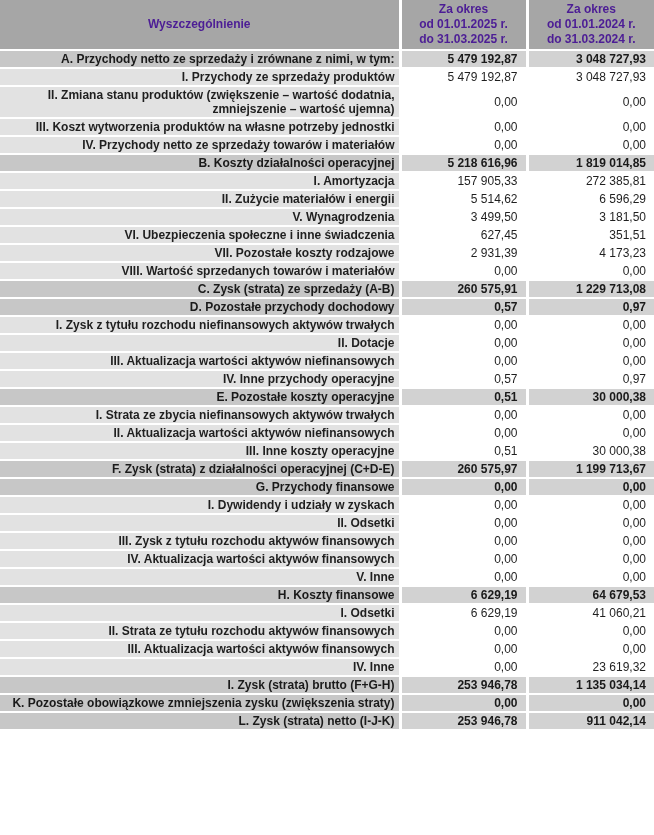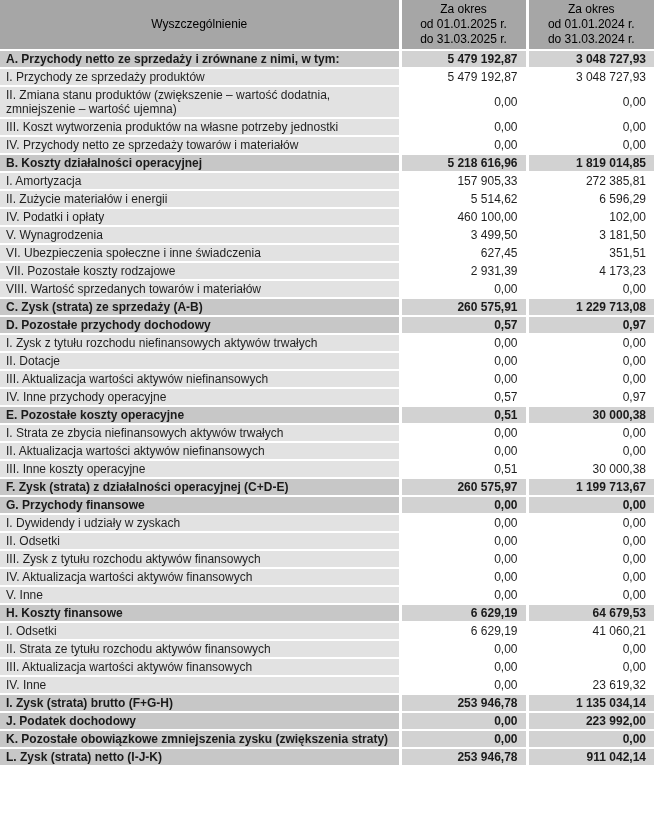--- a/index.html
+++ b/index.html
@@ -35,36 +35,36 @@
     border-bottom: 2px solid var(--grid-color);
     font-size: 12px;
     vertical-align: middle;
   }
   th:not(:last-child), td:not(:last-child) {
     border-right: 3px solid var(--grid-color);
   }
   thead th {
     background: var(--header-bg);
     height: 50px;
-    font-weight: normal;
+    font-weight: bold;
     text-align: center;
     white-space: pre-line;
     line-height: 15px;
-    color: #000000;
+    color: #4c1d95;
     padding: 2px 4px;
   }
   tbody td { height: 17px; line-height: 14px; padding: 1px 4px; }
-  td.label { text-align: left; padding-left: 6px; }
+  td.label { text-align: right; padding-left: 6px; }
   td.num   { text-align: right; padding-right: 8px; white-space: nowrap; }
 
   tr.section td { font-weight: bold; color: #1a1a1a; }
   tr.section td.label { background: var(--section-label-bg); }
   tr.section td.num   { background: var(--section-value-bg); }
 
-  tr.sub td.label { background: var(--sub-label-bg); padding-left: 6px; }
+  tr.sub td.label { background: var(--sub-label-bg); padding-left: 6px; font-weight: bold; }
   tr.sub td.num   { background: var(--sub-value-bg); }
 </style>
 </head>
 <body>
 
 <table class="statement">
   <colgroup>
     <col class="c-label">
     <col class="c-v1">
     <col class="c-v2">
@@ -115,25 +115,20 @@
         <td class="label">I. Amortyzacja</td>
         <td class="num">157 905,33</td>
         <td class="num">272 385,81</td>
       </tr>
       <tr class="sub">
         <td class="label">II. Zużycie materiałów i energii</td>
         <td class="num">5 514,62</td>
         <td class="num">6 596,29</td>
       </tr>
       <tr class="sub">
-        <td class="label">IV. Podatki i opłaty</td>
-        <td class="num">460 100,00</td>
-        <td class="num">102,00</td>
-      </tr>
-      <tr class="sub">
         <td class="label">V. Wynagrodzenia</td>
         <td class="num">3 499,50</td>
         <td class="num">3 181,50</td>
       </tr>
       <tr class="sub">
         <td class="label">VI. Ubezpieczenia społeczne i inne świadczenia</td>
         <td class="num">627,45</td>
         <td class="num">351,51</td>
       </tr>
       <tr class="sub">
@@ -255,25 +250,20 @@
         <td class="label">IV. Inne</td>
         <td class="num">0,00</td>
         <td class="num">23 619,32</td>
       </tr>
       <tr class="section">
         <td class="label">I. Zysk (strata) brutto (F+G-H)</td>
         <td class="num">253 946,78</td>
         <td class="num">1 135 034,14</td>
       </tr>
       <tr class="section">
-        <td class="label">J. Podatek dochodowy</td>
-        <td class="num">0,00</td>
-        <td class="num">223 992,00</td>
-      </tr>
-      <tr class="section">
         <td class="label">K. Pozostałe obowiązkowe zmniejszenia zysku (zwiększenia straty)</td>
         <td class="num">0,00</td>
         <td class="num">0,00</td>
       </tr>
       <tr class="section">
         <td class="label">L. Zysk (strata) netto (I-J-K)</td>
         <td class="num">253 946,78</td>
         <td class="num">911 042,14</td>
       </tr>
     </tbody>

